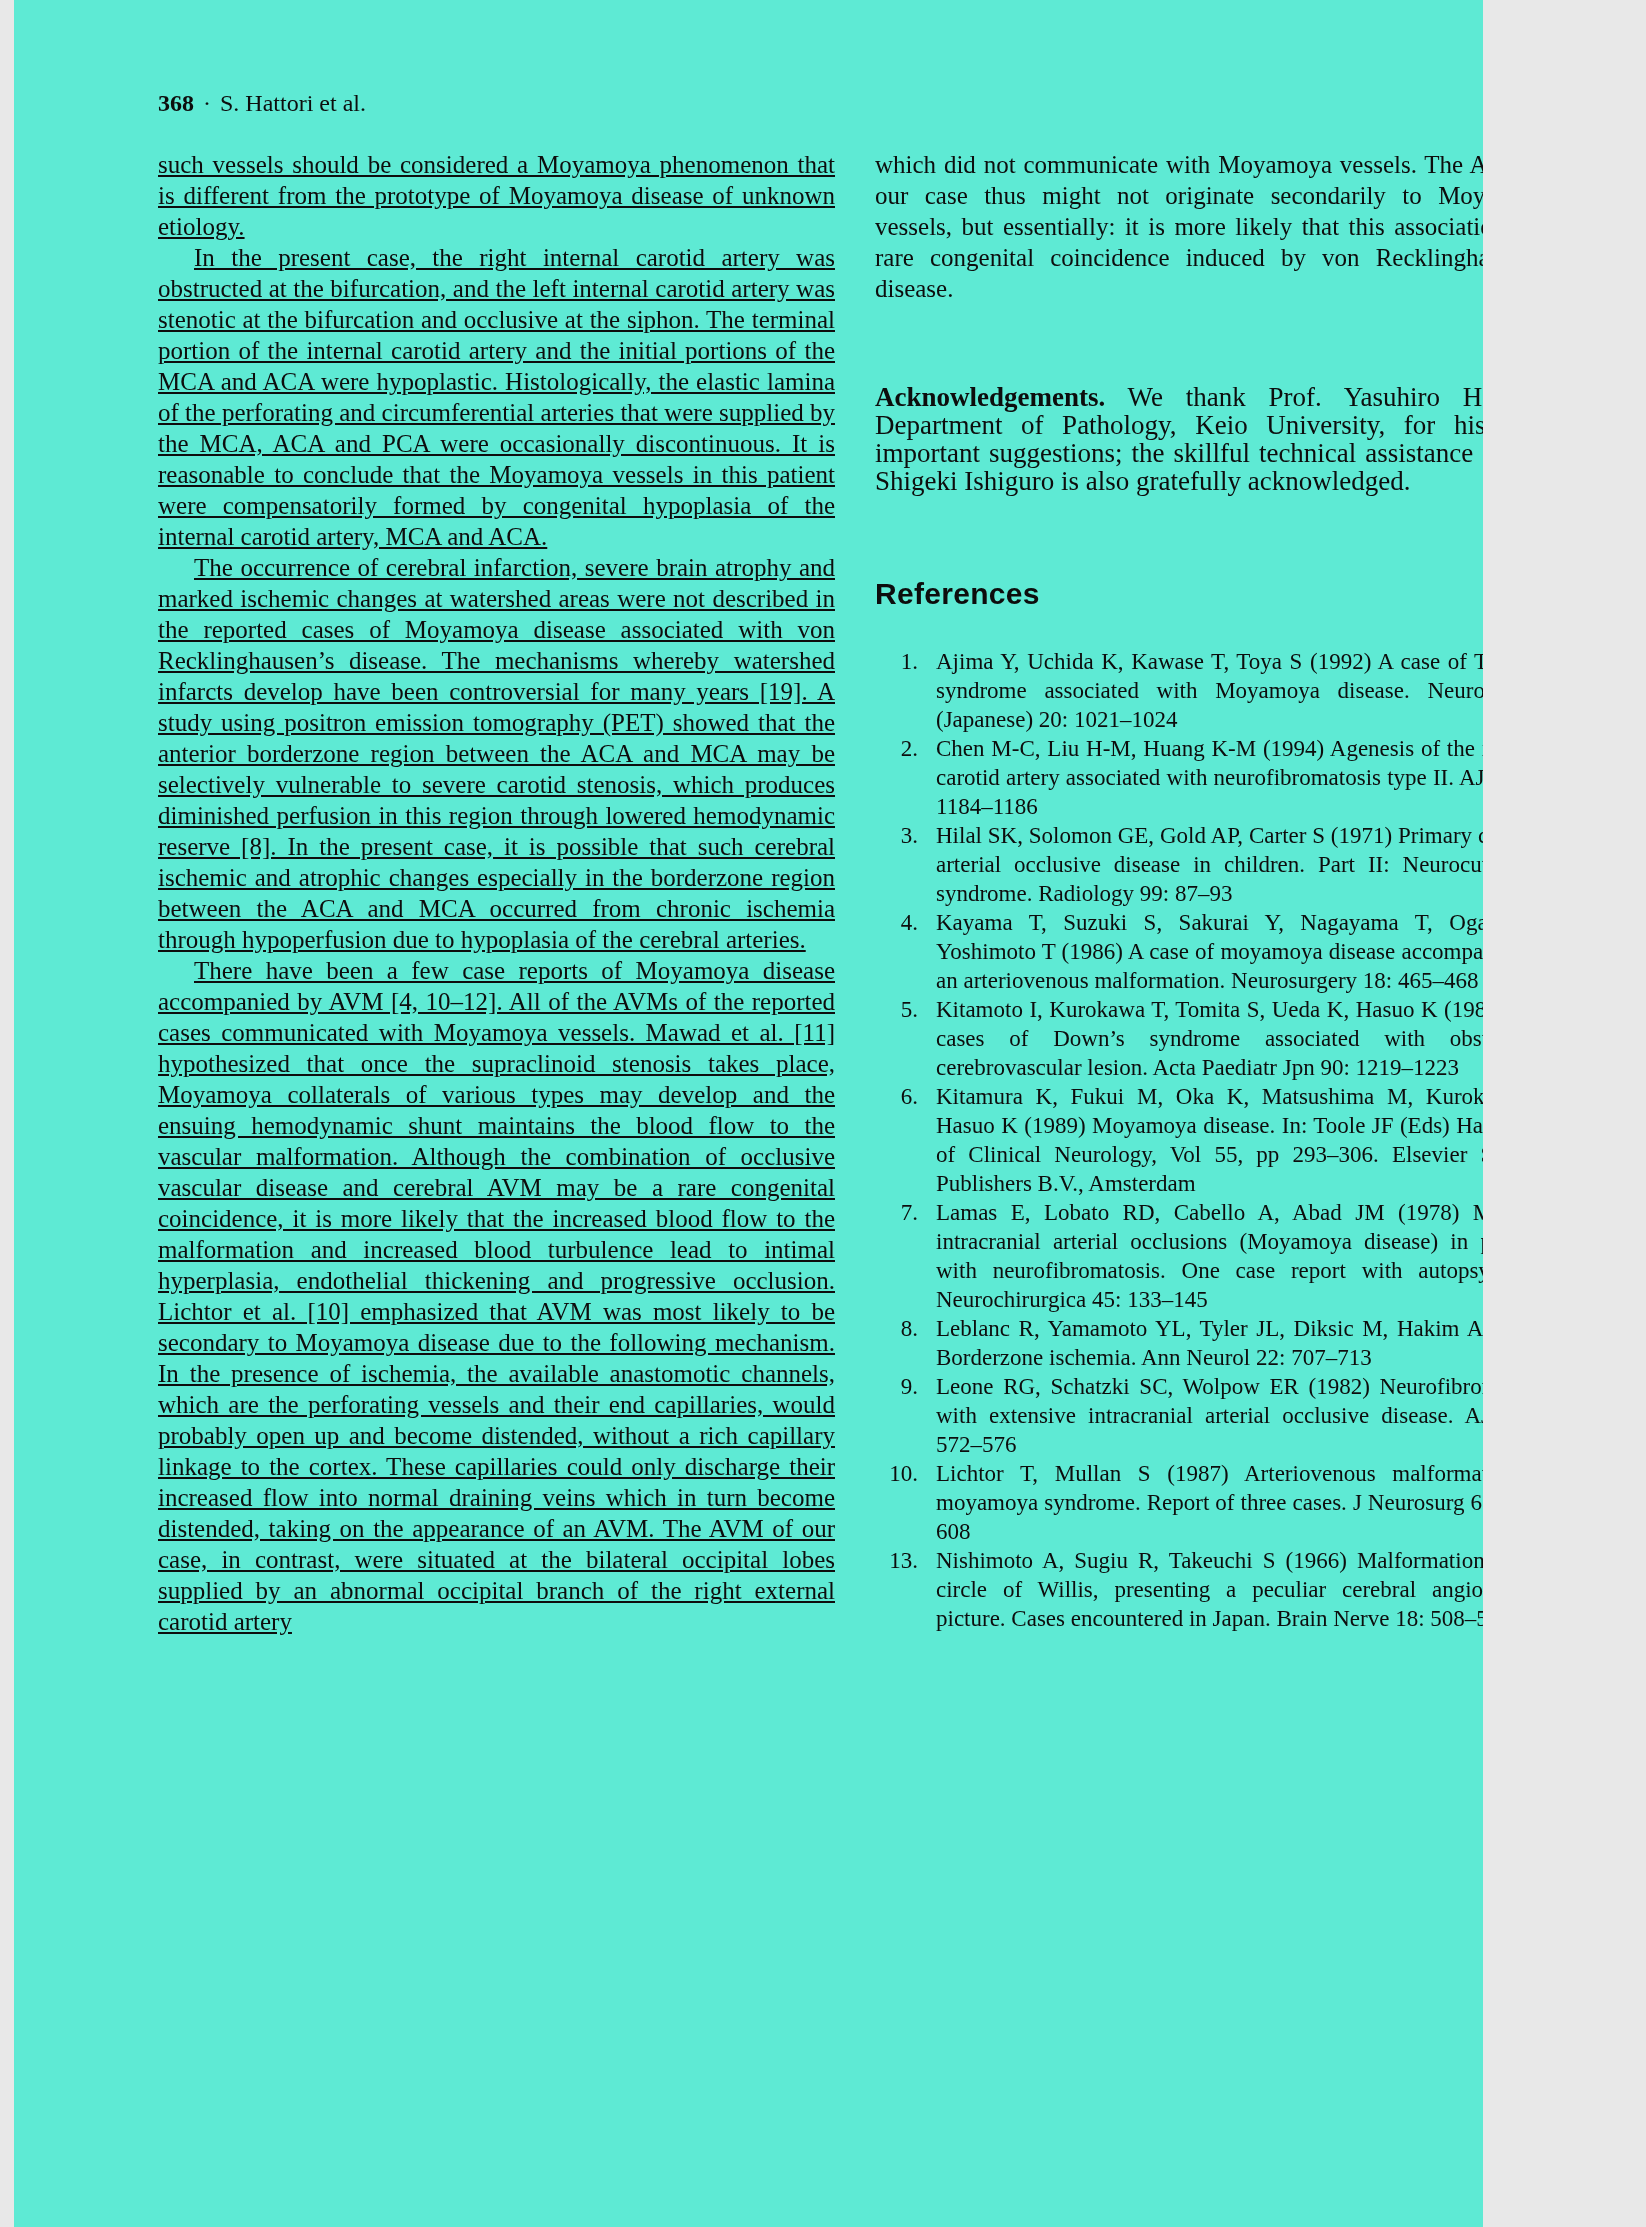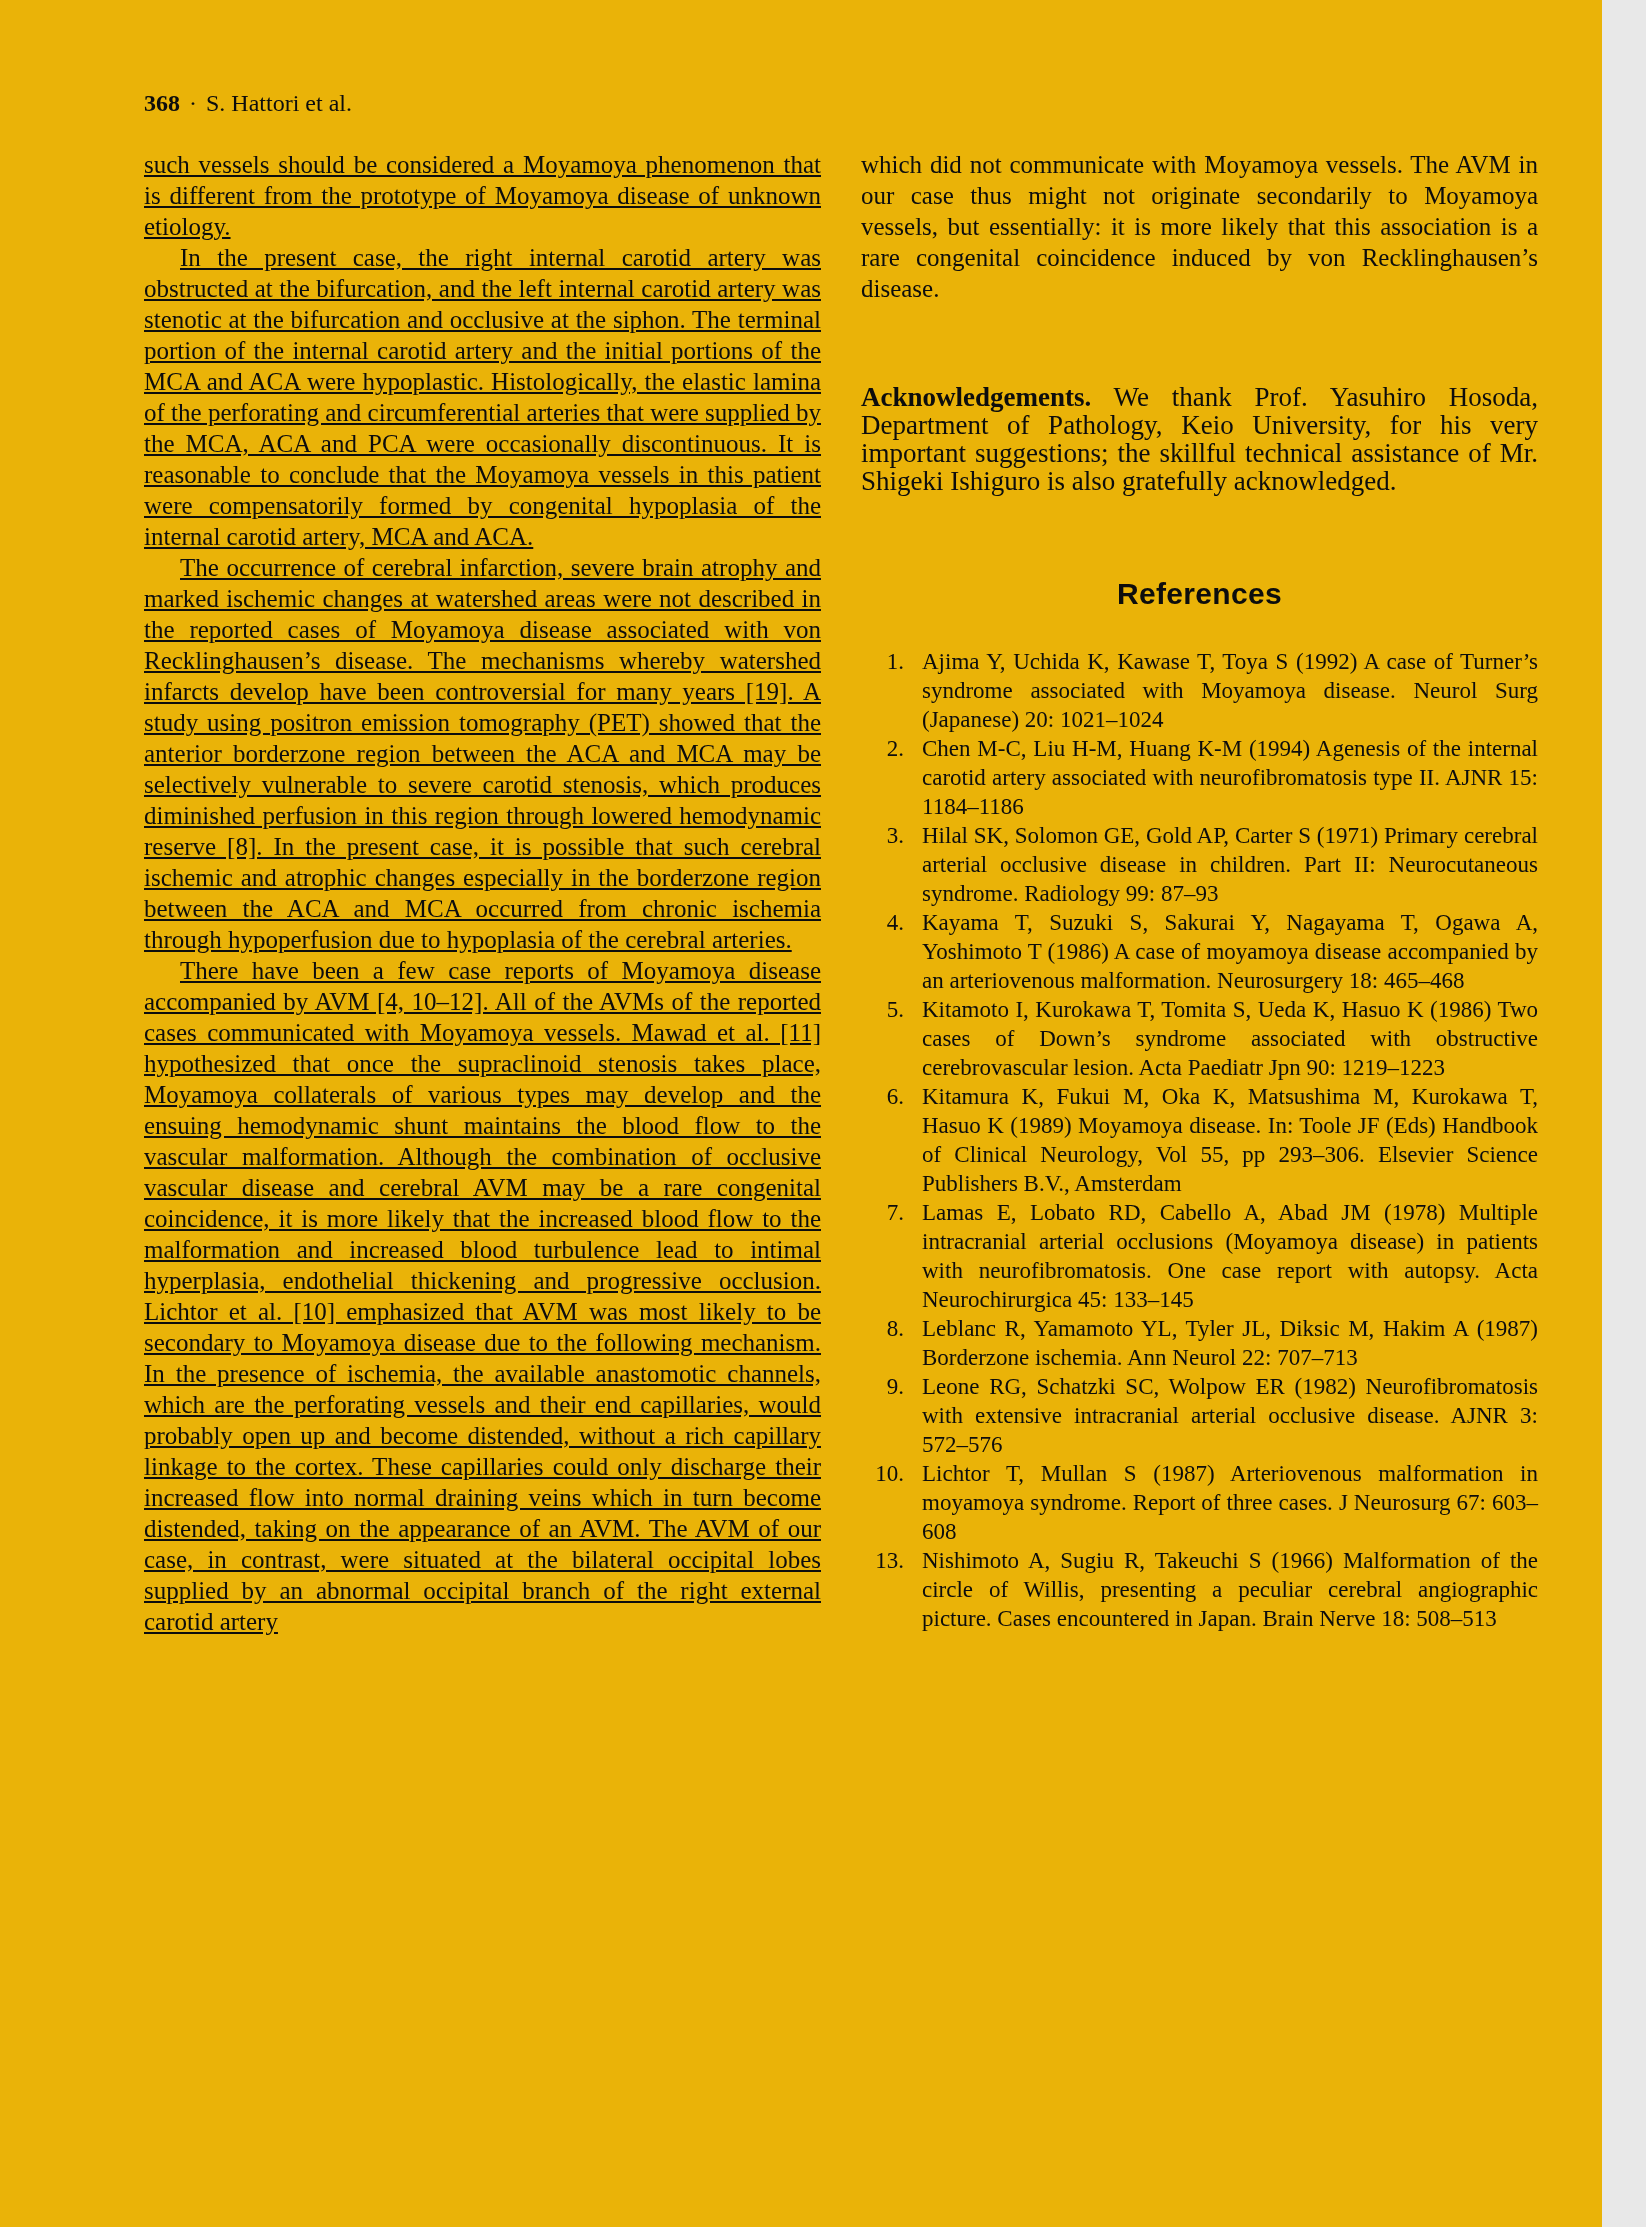--- a/index.html
+++ b/index.html
@@ -1,23 +1,24 @@
 <!DOCTYPE html>
 <html lang="en" style="font-size:10.3px"><head>
 <meta charset="utf-8">
 <style>
   html, body { margin: 0; padding: 0; background: #e8e8e8; }
   .page {
     position: relative;
-    width: 1602px;
+    width: 1469px;
     height: 2227px;
-    background: #eab308;
+    background: #5eead4;
     color: #0d0d0d;
     overflow: hidden;
     font-family: "Liberation Serif", serif;
+    margin-left: 14px;
   }
   .running-header {
     position: absolute;
     left: 144px;
     top: 89px;
     font-size: 24px;
     line-height: 28px;
     white-space: nowrap;
   }
   .running-header .pagenum { font-weight: bold; }
@@ -46,21 +47,21 @@
     line-height: 28px;
     text-align: justify;
   }
   .ack .ack-label { font-weight: bold; }
   .refs-heading {
     margin-top: 83px;
     font-family: "Liberation Sans", sans-serif;
     font-weight: bold;
     font-size: 30px;
     line-height: 32px;
-    text-align: center;
+    text-align: left;
     letter-spacing: 0.3px;
   }
   .ref-list {
     margin-top: 37px;
     font-size: 23px;
     line-height: 29px;
   }
   .ref-item {
     display: flex;
     align-items: flex-start;

